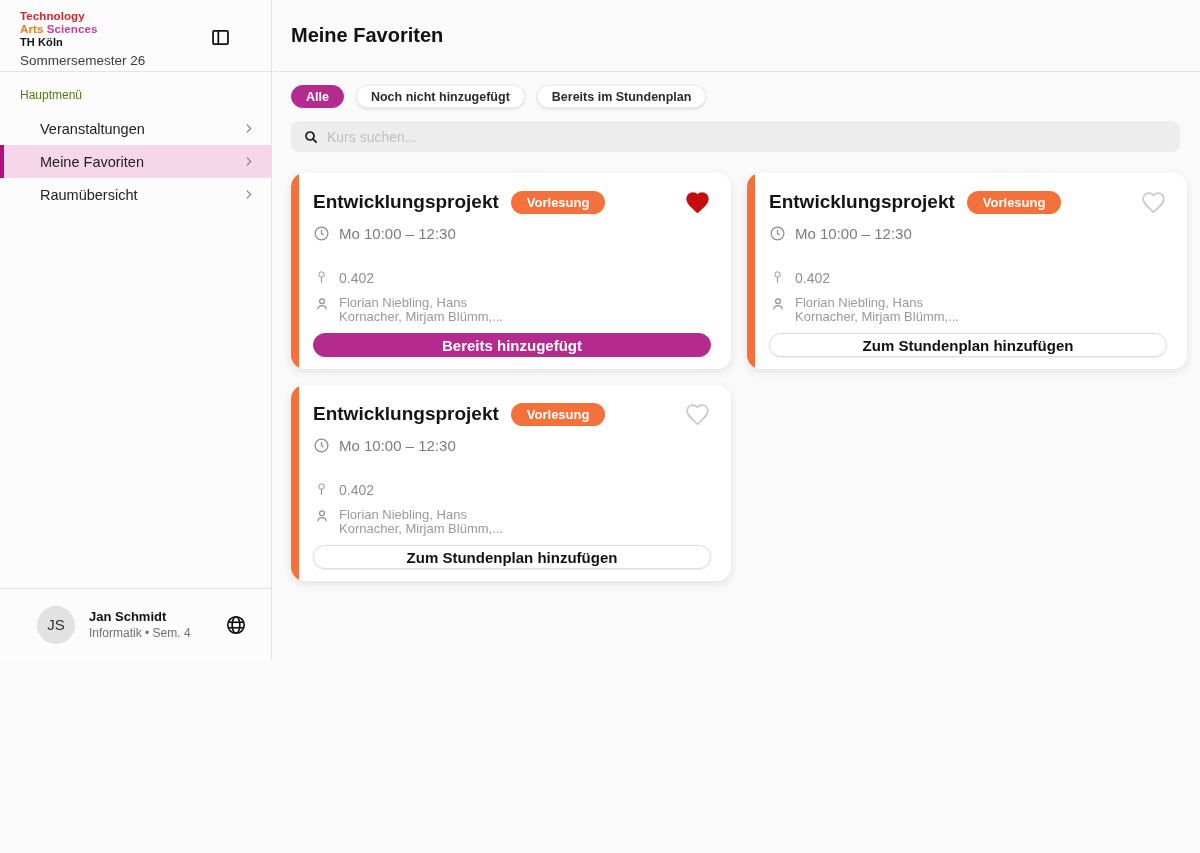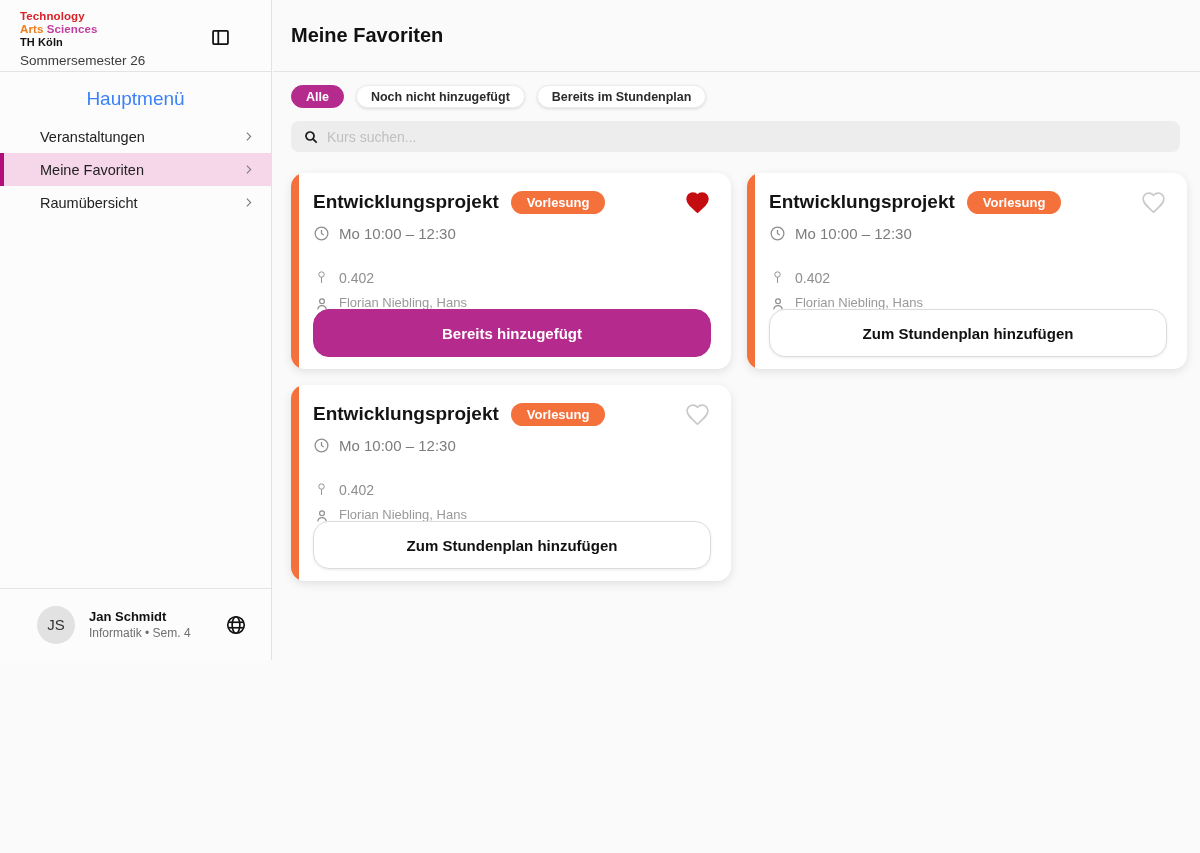--- a/index.html
+++ b/index.html
@@ -12,21 +12,21 @@
   .side-top { position:relative; height:72px; border-bottom:1px solid #e4e4e4; padding:10px 20px 0 20px; }
   .logo-line { font-size:11.5px; font-weight:bold; line-height:13px; letter-spacing:.1px; }
   .logo-tech { color:#d8232a; }
   .logo-arts { color:#f07d19; }
   .logo-sci  { color:#c23fa0; }
   .logo-th   { color:#111; font-size:11px; }
   .semester  { margin-top:4px; font-size:13.5px; color:#3c3c3c; }
   .panel-toggle { position:absolute; right:40px; top:26px; width:22px; height:22px;
     display:flex; align-items:center; justify-content:center; cursor:pointer; }
 
-  .section-label { padding:16px 20px 10px 20px; font-size:19px; color:#3b82f6;text-align:center; }
+  .section-label { padding:16px 20px 10px 20px; font-size:12px; color:#4d7c0f; }
   .nav { display:flex; flex-direction:column; }
   .nav-item { position:relative; height:33px; display:flex; align-items:center;
     padding:0 16px 0 40px; cursor:pointer; }
   .nav-label { font-size:14.5px; font-weight:500; color:#222; }
   .chev { margin-left:auto; display:flex; align-items:center; }
   .nav-item.active { background:#f6d6e9; }
   .nav-item.active::before { content:""; position:absolute; left:0; top:0; bottom:0;
     width:4px; background:#b00f7b; }
 
   .side-spacer { flex:1; }
@@ -71,21 +71,21 @@
   .heart svg path { fill:none; stroke:#c9c9c9; stroke-width:1.6; }
   .card.fav .heart svg path { fill:#c50d11; stroke:#c50d11; }
 
   .info-row { display:flex; align-items:flex-start; gap:9px; color:#8e8e8e; }
   .row-time { margin-top:8px; font-size:15px; color:#7c7c7c; align-items:center; }
   .row-room { margin-top:27px; font-size:14px; align-items:center; }
   .row-people { margin-top:10px; font-size:13px; line-height:14px; color:#999; }
   .lecturers { max-width:190px; }
   .icon-cell { display:flex; align-items:center; width:17px; justify-content:center; flex:0 0 auto; }
 
-  .card-btn { position:absolute; left:22px; right:20px; bottom:12px; height:48px;
+  .card-btn { position:absolute; left:22px; right:20px; bottom:12px; height:24px;
     border-radius:16px; background:#fff; border:1px solid #dcdcdc;
     box-shadow:0 1px 3px rgba(0,0,0,.08);
     font-size:15px; font-weight:bold; color:#111; cursor:pointer;
     font-family:"Liberation Sans", sans-serif; }
   .card.added .card-btn { background:#b42b8d; border-color:#b42b8d; color:#fff; box-shadow:none; }
 </style>
 </head>
 <body>
 
 <div class="sidebar">

